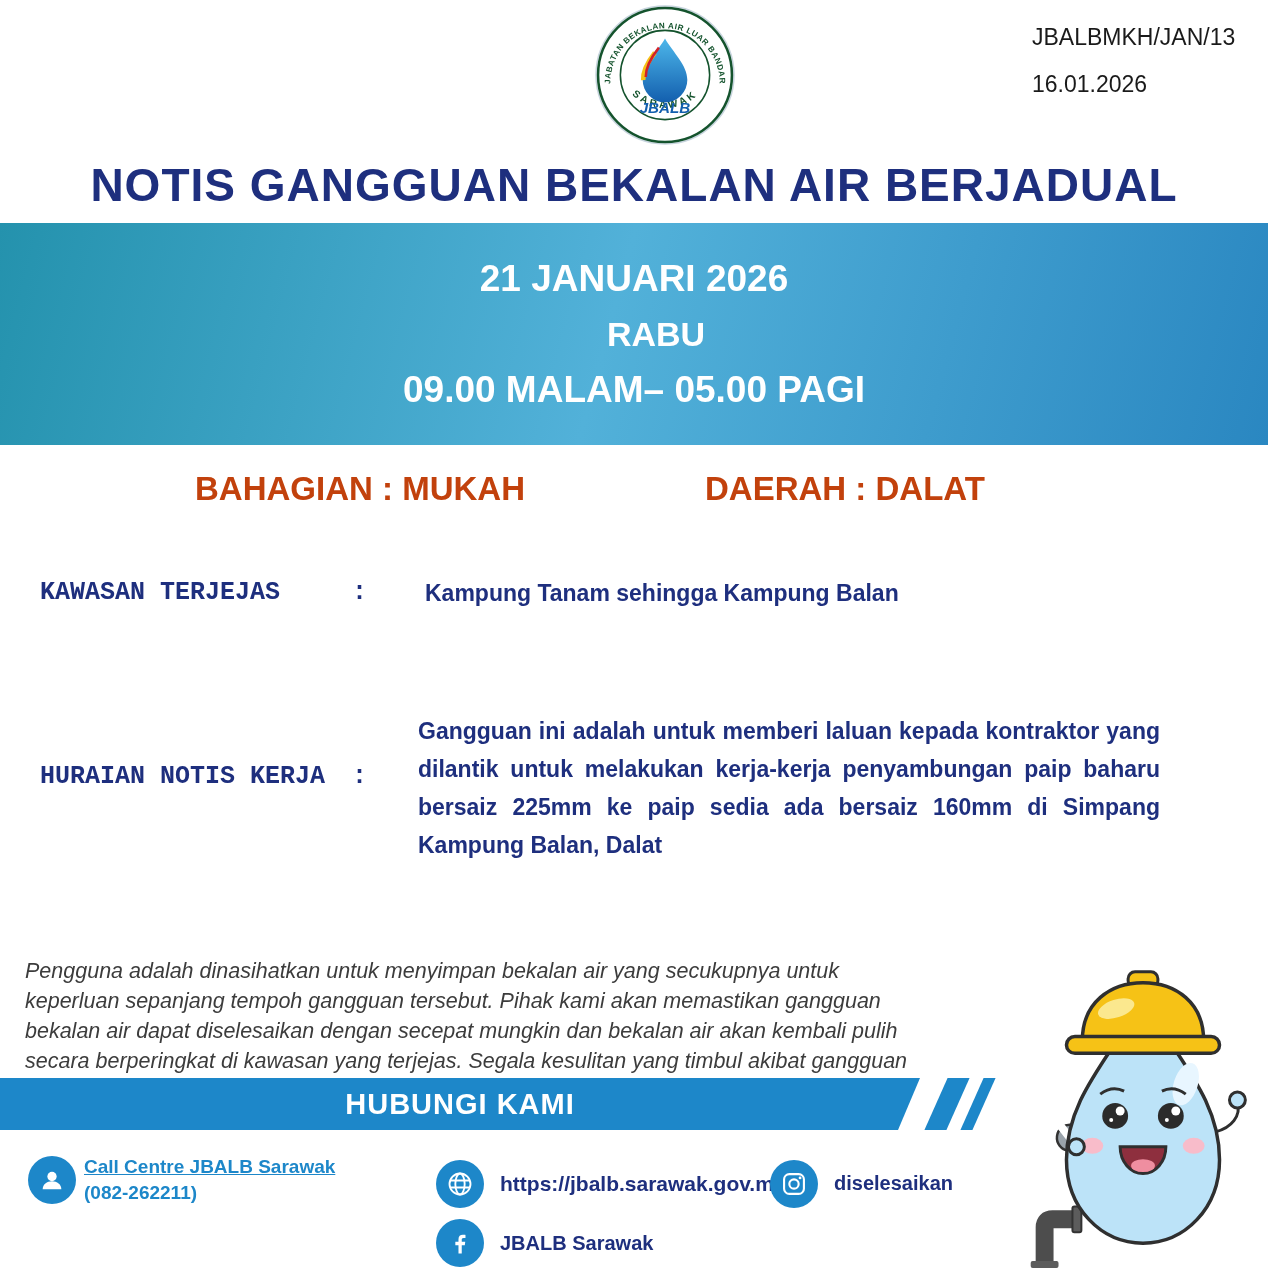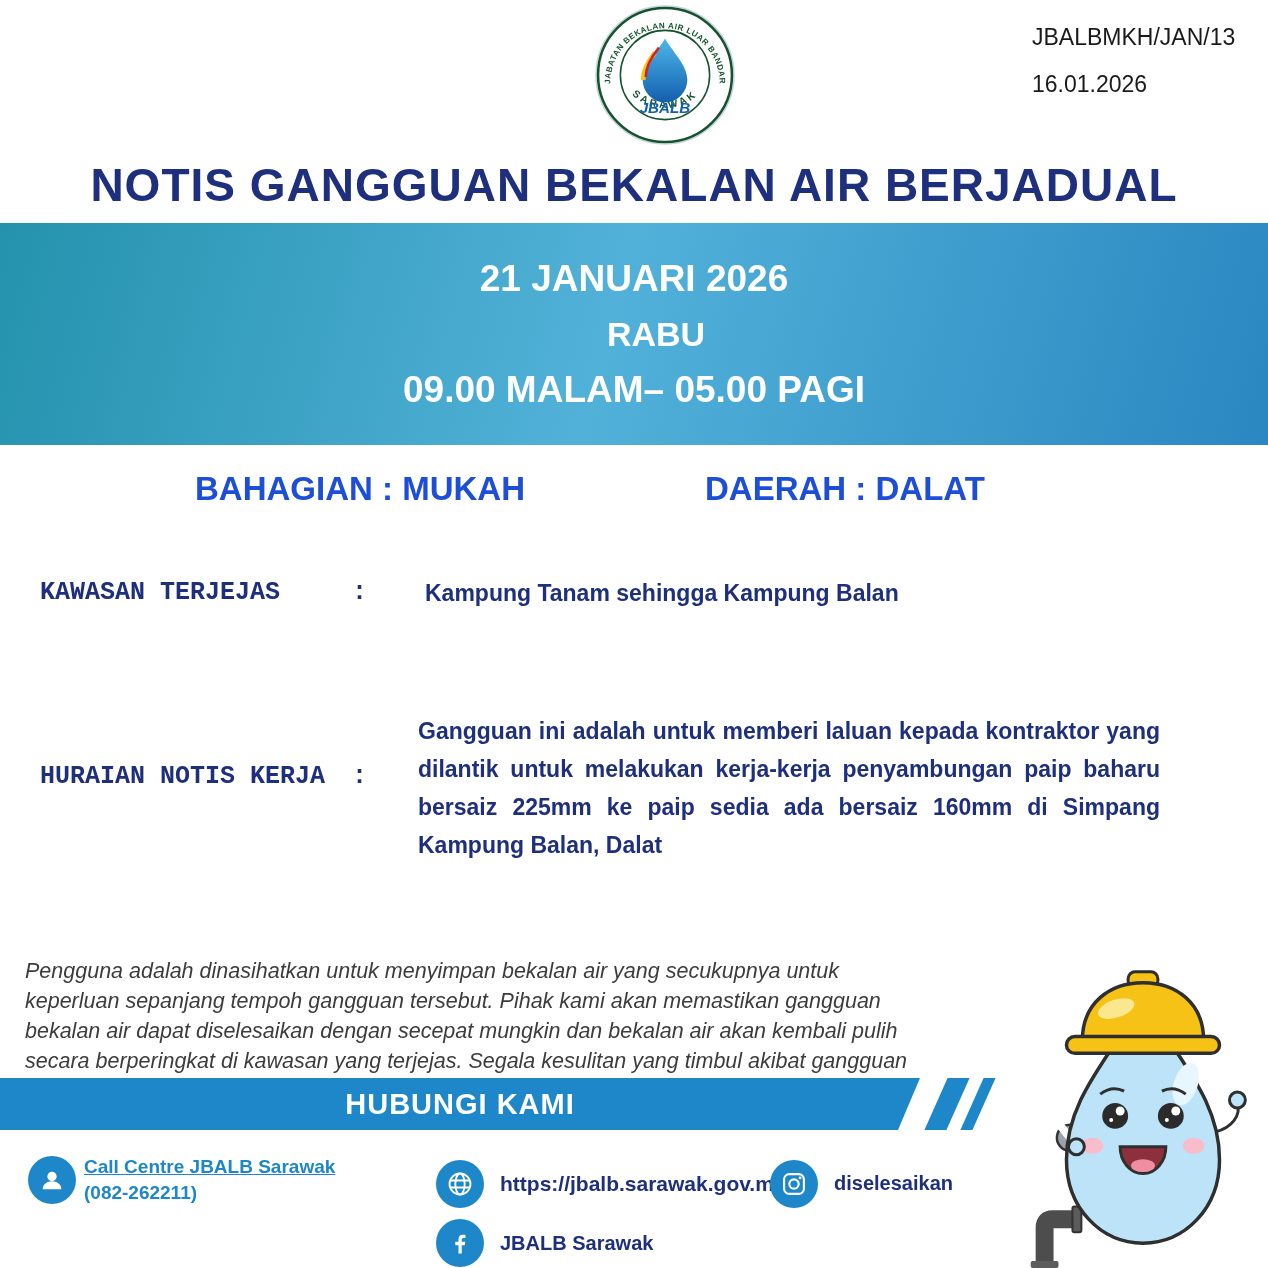--- a/index.html
+++ b/index.html
@@ -14,21 +14,21 @@
            font-size:46px; font-weight:800; color:#1e2f7e; letter-spacing:1px; }
 
   .banner { position:absolute; top:223px; left:0; width:1268px; height:222px;
             background:linear-gradient(105deg,#2492ad 0%,#52b1d9 48%,#2a87c1 100%);
             color:#fff; font-weight:700; text-align:center;
             display:flex; flex-direction:column; justify-content:center; gap:15px; }
   .banner .line1 { font-size:37px; }
   .banner .line2 { font-size:34px;margin-left:44px; }
   .banner .line3 { font-size:37px; }
 
-  .loc { position:absolute; top:470px; font-size:33px; font-weight:800; color:#1d4ed8; }
+  .loc { position:absolute; top:470px; font-size:33px; font-weight:800; color:#c2410c; }
   .loc.bahagian { left:195px; }
   .loc.daerah   { left:705px; }
 
   .detail-label, .colon { position:absolute; font-size:25px; font-weight:800; color:#1e2f7e;font-family:Liberation Mono, monospace; }
   .kawasan-label { left:40px;  top:578px; }
   .kawasan-colon { left:352px; top:578px; }
   .kawasan-value { position:absolute; left:425px; top:580px; font-size:23px; font-weight:700; color:#1e2f7e; }
 
   .huraian-label { left:40px;  top:762px; }
   .huraian-colon { left:352px; top:762px; }

